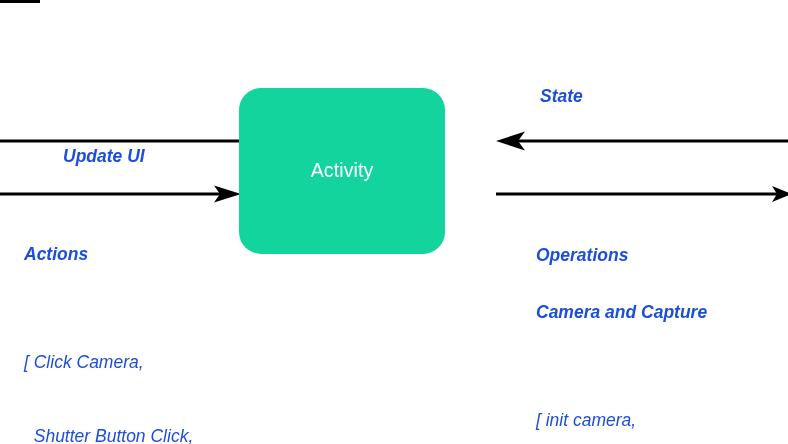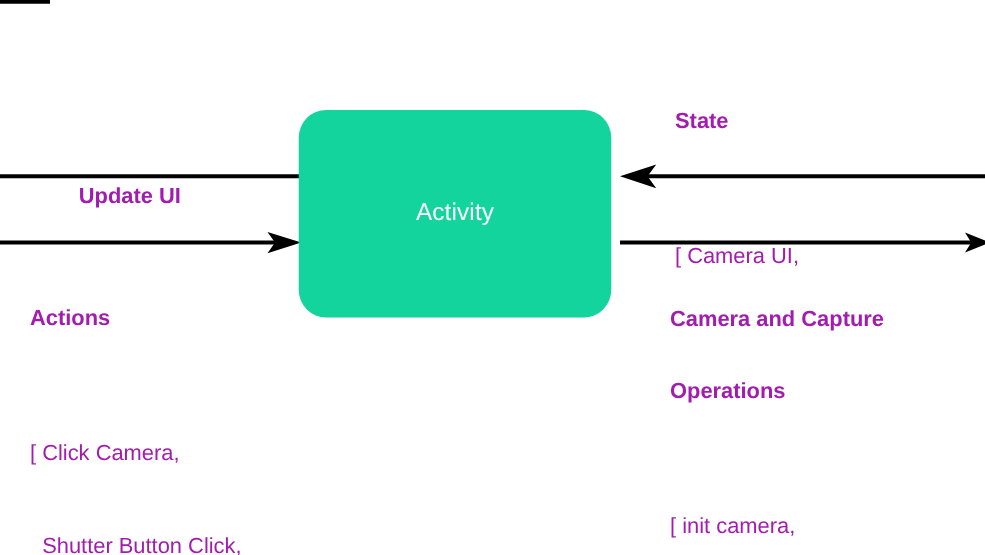--- a/index.html
+++ b/index.html
@@ -29,21 +29,21 @@
     width: 40px;
     height: 3px;
     background: #000000;
   }
 
   
   .activity-node {
     position: absolute;
     left: 239px;
     top: 88px;
-    width: 250px;
+    width: 206px;
     height: 166px;
     background: #13d49c;
     border-radius: 22px;
     display: flex;
     align-items: center;
     justify-content: center;
   }
   .activity-node-label {
     color: #ffffff;
     font-size: 19.5px;
@@ -58,22 +58,23 @@
     left: 0;
     top: 0;
     width: 788px;
     height: 444px;
     pointer-events: none;
   }
 
   
   .label-block {
     position: absolute;
-    color: #a21caf;
+    color: #1d4ed8;
     white-space: pre;
+    font-style: italic;
   }
   .label-heading {
     font-size: 17.5px;
     font-weight: 700;
     line-height: 21px;
     margin: 0;
   }
   .label-list {
     font-size: 17.5px;
     font-weight: 400;
@@ -122,27 +123,26 @@
       <div>  Shutter Button Click,</div>
       
       
       
     </div>
   </div>
 
   <div class="label-block label-state">
     <div class="label-heading">State</div>
     <div class="label-list">
-      <div>[ Camera UI,</div>
     </div>
   </div>
 
   <div class="label-block label-camera-ops">
+    <div class="label-heading">Operations</div>
     <div class="label-heading">Camera and Capture</div>
-    <div class="label-heading">Operations</div>
     <div class="label-list">
       <div>[ init camera,</div>
       
       
       
       
       
     </div>
   </div>
 

